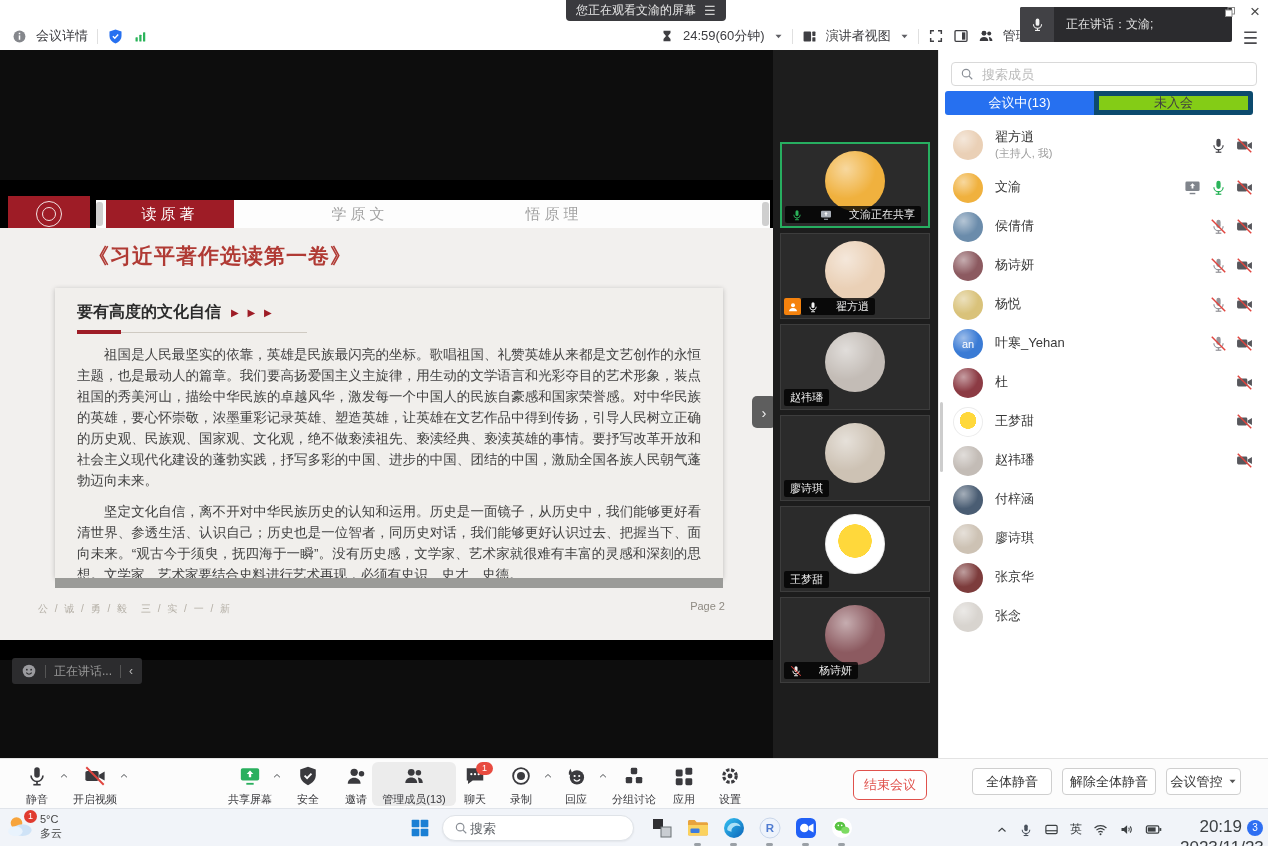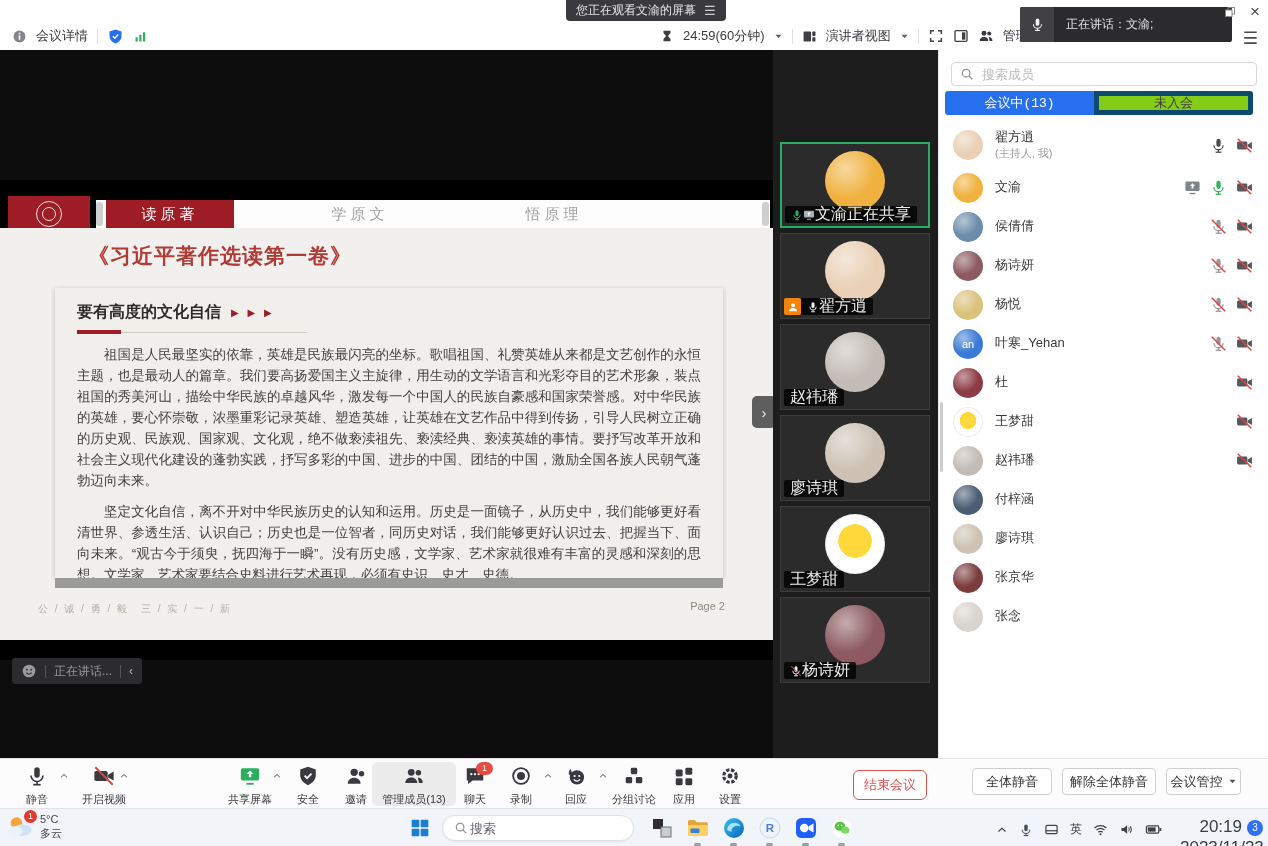--- a/index.html
+++ b/index.html
@@ -57,30 +57,30 @@
   #expander{position:absolute;left:752px;top:346px;width:24px;height:32px;background:#5e5e5e;border-radius:5px;
             display:flex;align-items:center;justify-content:center;color:#eee;font-size:15px;}
 
   
   #strip{position:absolute;left:773px;top:50px;width:165px;height:708px;background:#1d1d1d;}
   .tile{position:absolute;left:7px;width:150px;height:86px;background:#2b2b2b;border:1px solid #3d3d3d;box-sizing:border-box;}
   .tile.active{border:2px solid #27ae60;}
   .tav{position:absolute;left:50%;top:7px;transform:translateX(-50%);width:60px;height:60px;border-radius:50%;}
   .tlabel{position:absolute;left:3px;bottom:3px;display:flex;align-items:center;gap:0;}
   .tlabel .badge{width:17px;height:17px;background:#f5820d;display:flex;align-items:center;justify-content:center;border-radius:2px;}
-  .tlabel .box{background:rgba(0,0,0,.78);border-radius:2px;height:17px;display:flex;align-items:center;gap:0;
-               padding:0 6px;color:#ececec;font-size:16px;white-space:nowrap;}
+  .tlabel .box{background:rgba(0,0,0,.78);border-radius:2px;height:17px;display:flex;align-items:center;gap:17px;
+               padding:0 6px;color:#ececec;font-size:11px;white-space:nowrap;}
 
   
   #panel{position:absolute;left:938px;top:50px;width:330px;height:708px;background:#fff;border-left:1px solid #e8e8e8;box-sizing:border-box;}
   #psearch{position:absolute;left:12px;top:12px;width:306px;height:24px;border:1px solid #d9d9d9;border-radius:4px;
            box-sizing:border-box;display:flex;align-items:center;gap:6px;padding:0 8px;}
   #psearch input{border:0;outline:0;flex:1;font-size:13px;color:#333;font-family:inherit;background:transparent;}
   #psearch input::placeholder{color:#b9b9b9;}
-  #ptabs{position:absolute;left:6px;top:41px;width:308px;height:24px;display:flex;font-family:Liberation Mono, monospace;}
+  #ptabs{position:absolute;left:6px;top:41px;width:308px;height:24px;display:flex;}
   #ptabs .pt{flex:1;display:flex;align-items:center;justify-content:center;font-size:13px;box-sizing:border-box;}
   #ptabs .pt.on{background:#2670f0;color:#fff;border-radius:3px 0 0 3px;}
   #ptabs .pt.off{background:#84cc16;color:#3f3f3f;border:5px solid #0c4a6e;border-radius:0 3px 3px 0;}
   #mlist{position:absolute;left:0;top:72px;width:330px;}
   .mrow{position:relative;width:330px;display:flex;align-items:center;}
   .mav{position:absolute;left:14px;width:30px;height:30px;border-radius:50%;display:flex;align-items:center;justify-content:center;
        color:#fff;font-size:11px;}
   .mtext{position:absolute;left:56px;font-size:13px;color:#393939;line-height:1.25;}
   .mtext .sub{font-size:11px;color:#9b9b9b;margin-top:2px;}
   .micons{position:absolute;right:16px;display:flex;align-items:center;gap:9px;}
@@ -619,21 +619,21 @@
               <path d="M5.5 11.5a6.5 6.5 0 0 0 13 0" fill="none" stroke="#3a3a3e" stroke-width="1.8"></path>
               <line x1="12" y1="18" x2="12" y2="21.5" stroke="#3a3a3e" stroke-width="1.8"></line>
               <line x1="8" y1="21.5" x2="16" y2="21.5" stroke="#3a3a3e" stroke-width="1.8"></line>
             </svg>
           </span></span><div class="lb">静音</div></div>
       <span class="tbchev i" style="left: 59px;">
         <svg width="10" height="10" viewBox="0 0 24 24">
           <path d="M5 15l7-6.5 7 6.5" stroke="#3c4043" stroke-width="2.2" fill="none"></path>
         </svg>
       </span>
-      <div class="tbi" style="left: 62px; text-align: center;"><span class="ic"><span class="i">
+      <div class="tbi" style="left: 53px; text-align: center;"><span class="ic"><span class="i">
             <svg width="22" height="22" viewBox="0 0 24 24">
               <rect x="1.5" y="6.5" width="14.5" height="11" rx="2" fill="#3a3a3e"></rect>
               <path d="M16.5 10.5l6-3.4v9.8l-6-3.4z" fill="#3a3a3e"></path>
               <line x1="2.5" y1="2.5" x2="21.5" y2="21.5" stroke="#e0443e" stroke-width="2.1"></line>
             </svg>
           </span></span><div class="lb">开启视频</div></div>
       <span class="tbchev i" style="left: 119px;">
         <svg width="10" height="10" viewBox="0 0 24 24">
           <path d="M5 15l7-6.5 7 6.5" stroke="#3c4043" stroke-width="2.2" fill="none"></path>
         </svg>

